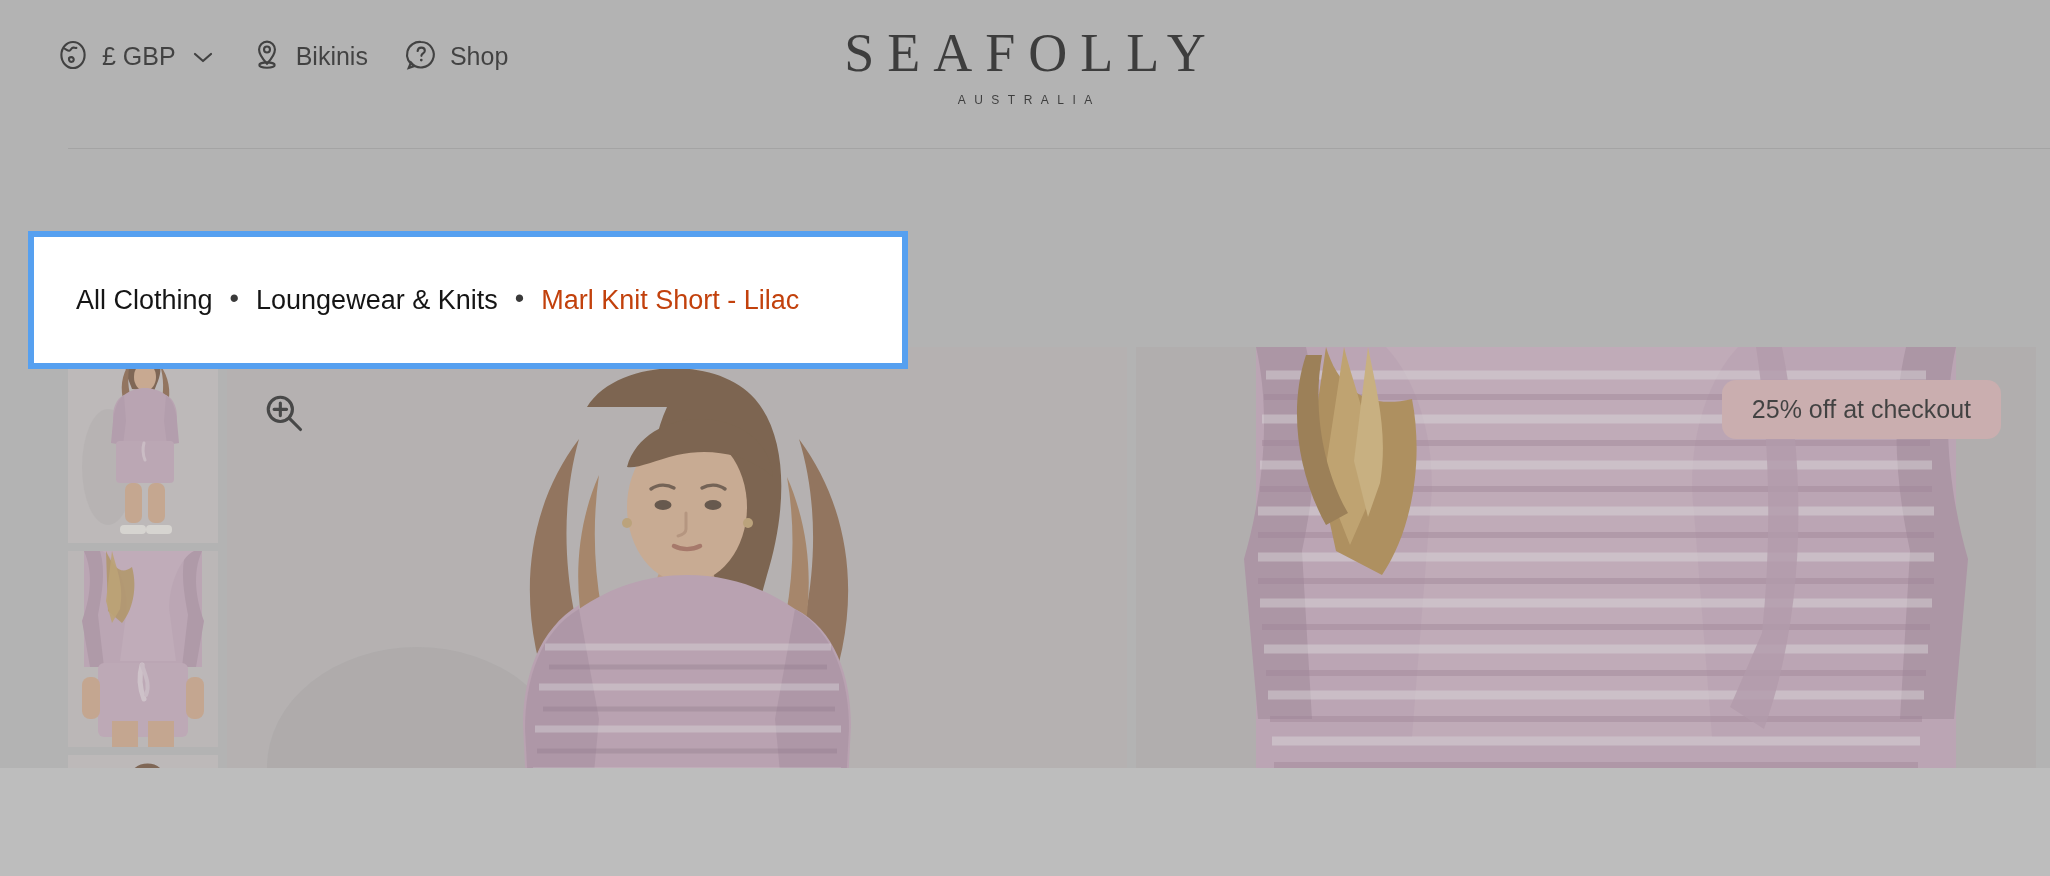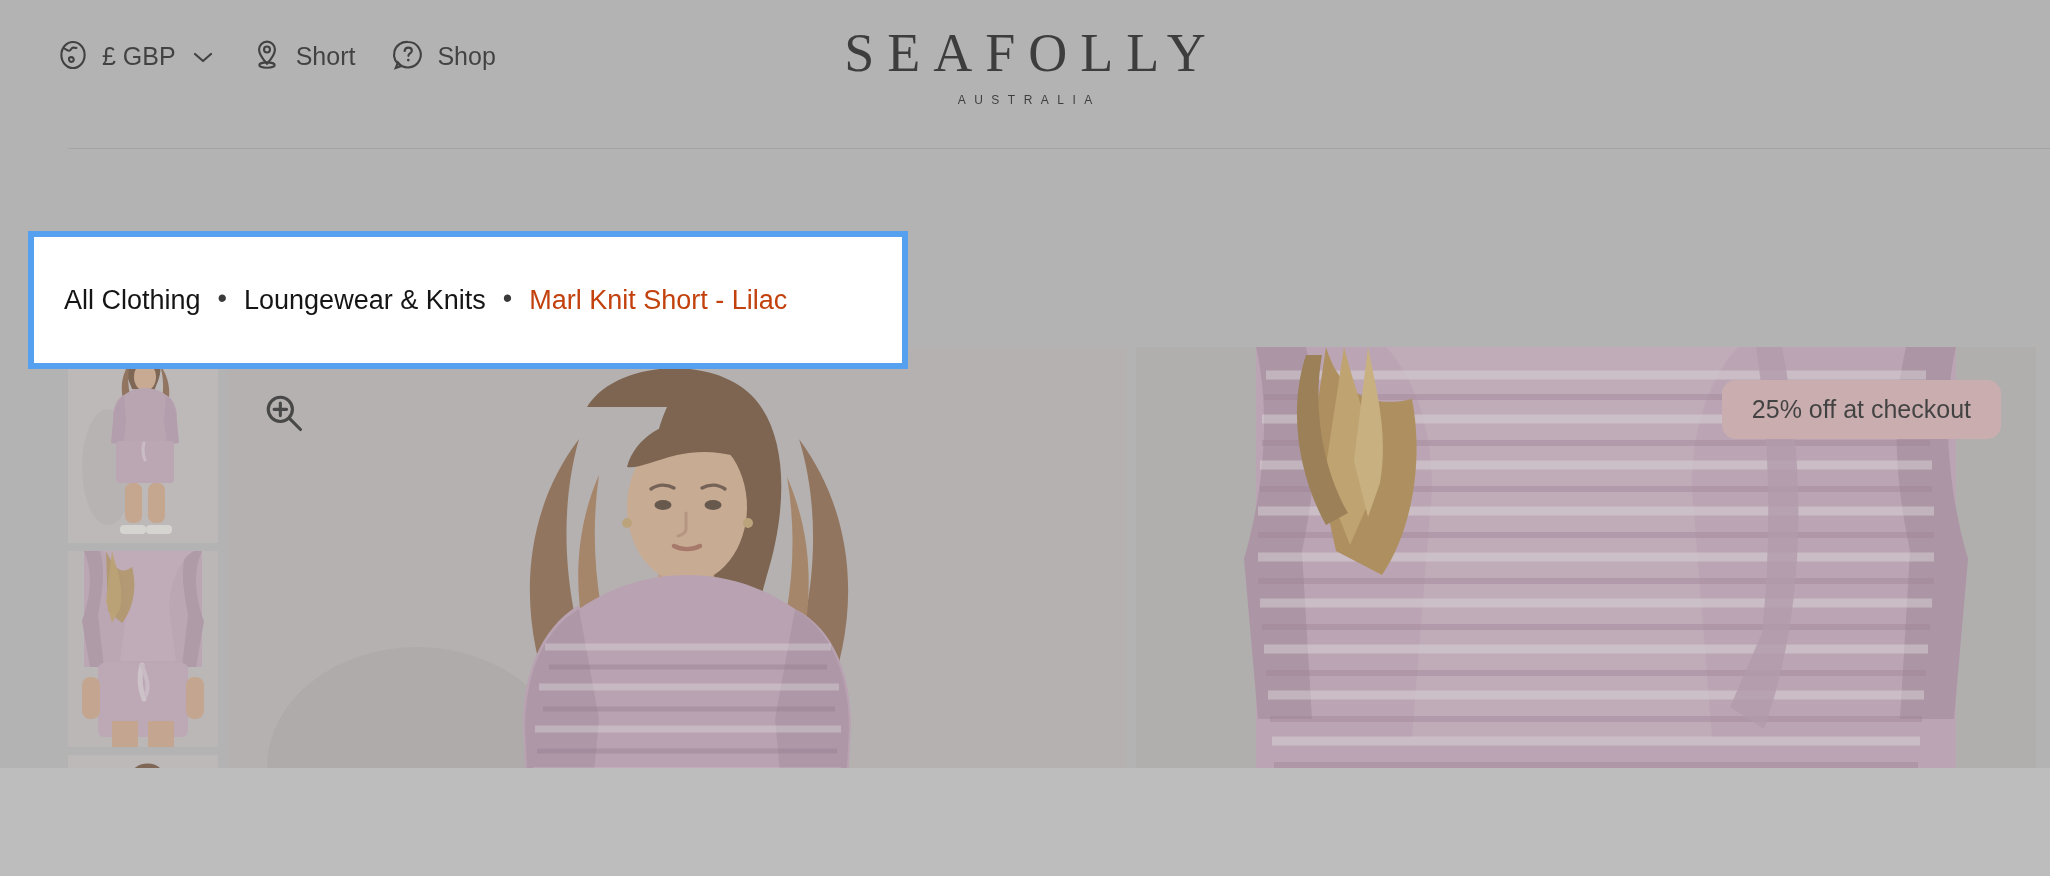--- a/index.html
+++ b/index.html
@@ -215,21 +215,21 @@
     position: absolute;
     left: 28px;
     top: 231px;
     width: 880px;
     height: 138px;
     border: 6px solid #56a0f0;
     background: #ffffff;
     z-index: 100;
     display: flex;
     align-items: center;
-    padding-left: 30px;
+    padding-left: 42px;
   }
   .crumbs {
     display: flex;
     align-items: center;
     gap: 0;
     font-size: 27px;
     line-height: 1;
   }
   .crumb-link {
     color: #151515;
@@ -274,21 +274,21 @@
       </div>
 
       <div class="util-item">
         <span class="ico">
           <svg width="34" height="34" viewBox="0 0 24 24" fill="none" stroke="#111" stroke-width="1.5">
             <path d="M12 2.6c-3.1 0-5.6 2.5-5.6 5.6 0 4 5.6 10 5.6 10s5.6-6 5.6-10c0-3.1-2.5-5.6-5.6-5.6z"></path>
             <circle cx="12" cy="8.1" r="2.1"></circle>
             <ellipse cx="12" cy="19.1" rx="5.4" ry="1.9"></ellipse>
           </svg>
         </span>
-        <span class="lbl">Short</span>
+        <span class="lbl">Bikinis</span>
       </div>
 
       <div class="util-item">
         <span class="ico">
           <svg width="34" height="34" viewBox="0 0 24 24" fill="none" stroke="#111" stroke-width="1.5">
             <path d="M12 2.8a9 9 0 1 1-7.1 14.5L3.3 21.2l4-1.3A9 9 0 0 1 12 2.8z"></path>
             <path d="M9.6 9.2c.2-1.5 1.3-2.4 2.6-2.4 1.4 0 2.5 .9 2.5 2.2 0 1.9-2.4 1.9-2.4 3.6" stroke-linecap="round"></path>
             <circle cx="12.2" cy="15.6" r=".95" fill="#111" stroke="none"></circle>
           </svg>
         </span>

